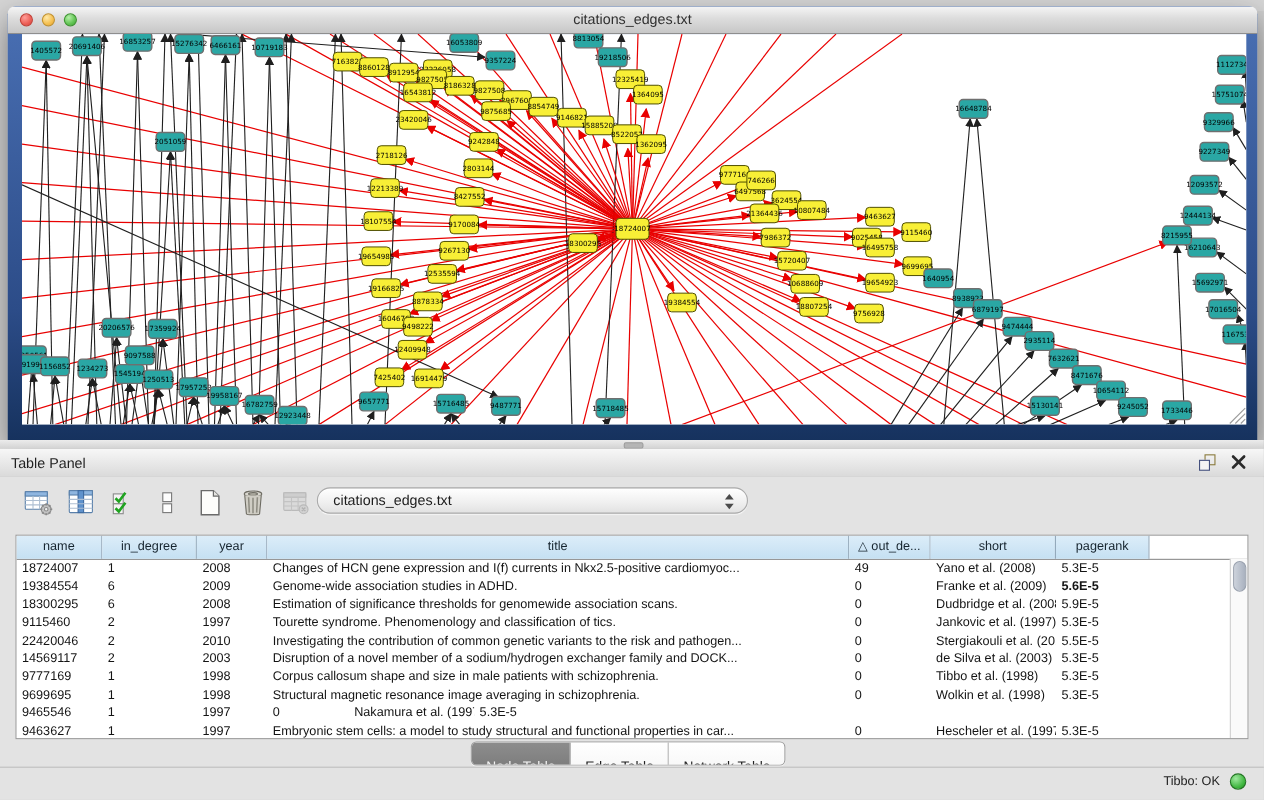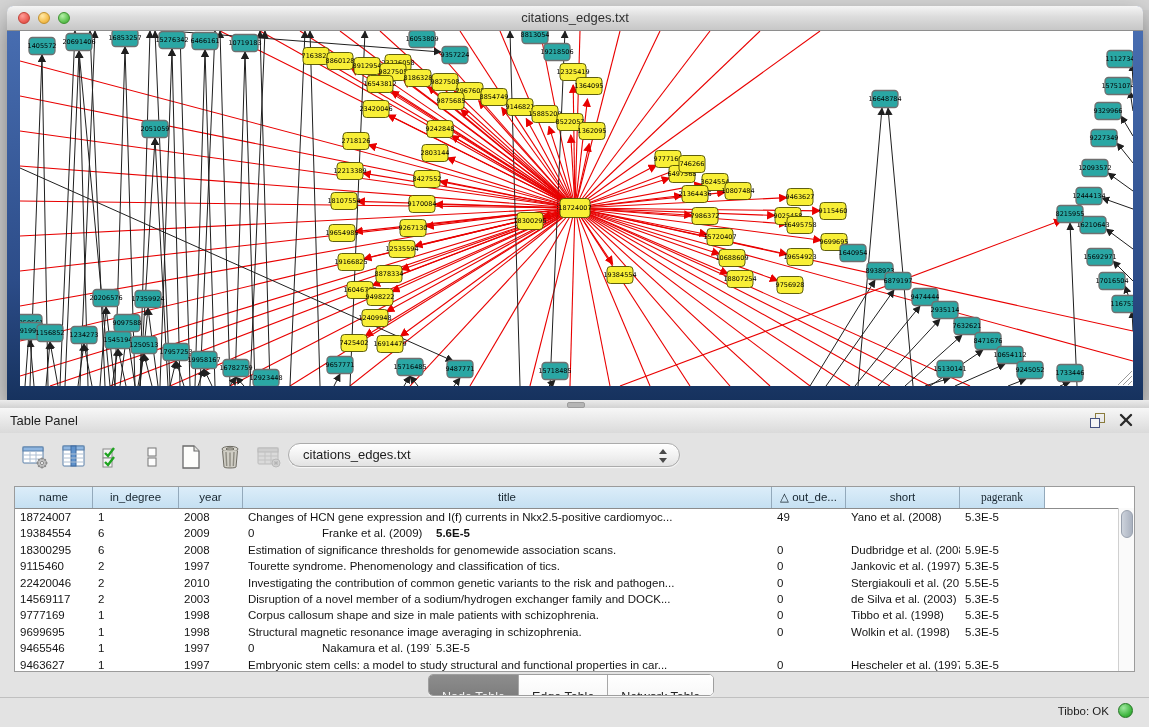--- a/index.html
+++ b/index.html
@@ -610,36 +610,37 @@
   </div>
 
   <div class="data-table">
     <div class="thead" id="thead">
         <div class="th" style="width: 78px;">name</div>
         <div class="th" style="width: 86px;">in_degree</div>
         <div class="th" style="width: 64px;">year</div>
         <div class="th" style="width: 529px;">title</div>
         <div class="th" style="width: 74px;">△ out_de...</div>
         <div class="th" style="width: 114px;">short</div>
-        <div class="th" style="width: 85px; font-family: Liberation Serif, serif;">pagerank</div>
+        <div class="th" style="width: 85px;">pagerank</div>
       </div>
     <div id="tbody">
         <div class="trow">
           <div class="td" style="width: 78px;">18724007</div>
           <div class="td" style="width: 86px;">1</div>
           <div class="td" style="width: 64px;">2008</div>
           <div class="td" style="width: 529px;">Changes of HCN gene expression and I(f) currents in Nkx2.5-positive cardiomyoc...</div>
           <div class="td" style="width: 74px;">49</div>
           <div class="td" style="width: 114px;">Yano et al. (2008)</div>
           <div class="td" style="width: 85px;">5.3E-5</div>
         </div>
         <div class="trow">
           <div class="td" style="width: 78px;">19384554</div>
           <div class="td" style="width: 86px;">6</div>
           <div class="td" style="width: 64px;">2009</div>
+          <div class="td" style="width: 529px;">Genome-wide association studies in ADHD.</div>
           <div class="td" style="width: 74px;">0</div>
           <div class="td" style="width: 114px;">Franke et al. (2009)</div>
           <div class="td" style="width: 85px; font-weight: bold;">5.6E-5</div>
         </div>
         <div class="trow">
           <div class="td" style="width: 78px;">18300295</div>
           <div class="td" style="width: 86px;">6</div>
           <div class="td" style="width: 64px;">2008</div>
           <div class="td" style="width: 529px;">Estimation of significance thresholds for genomewide association scans.</div>
           <div class="td" style="width: 74px;">0</div>

